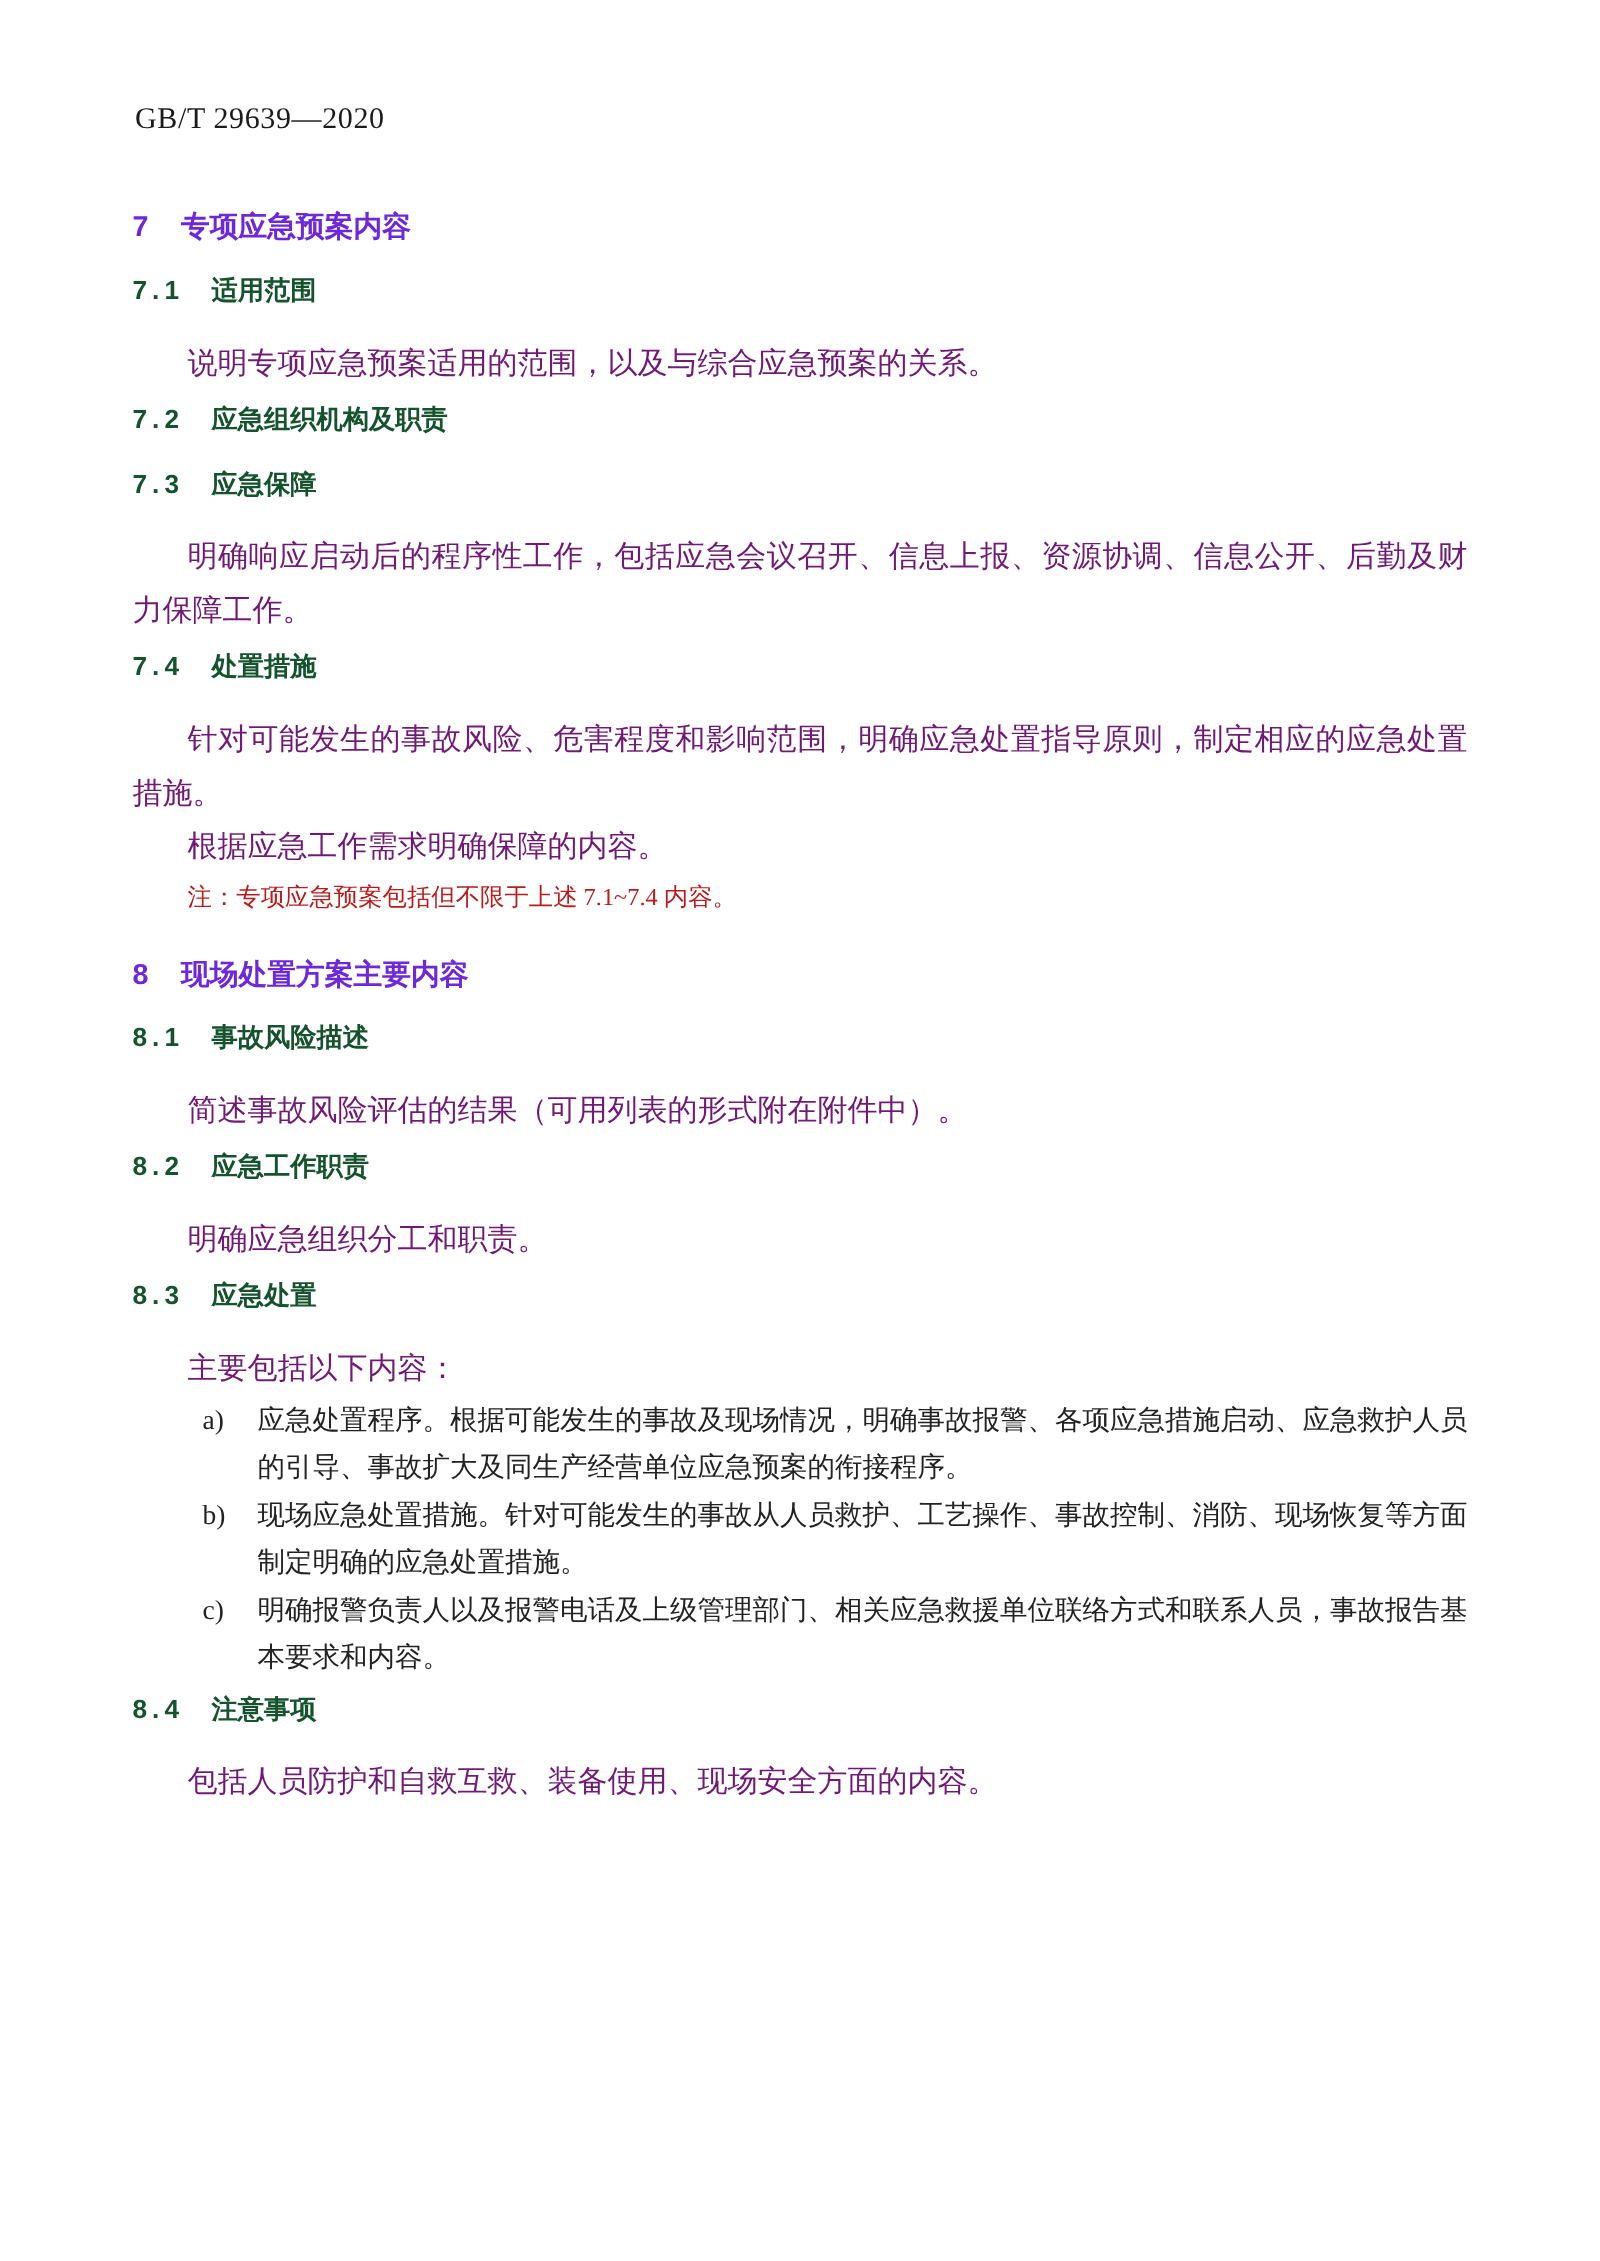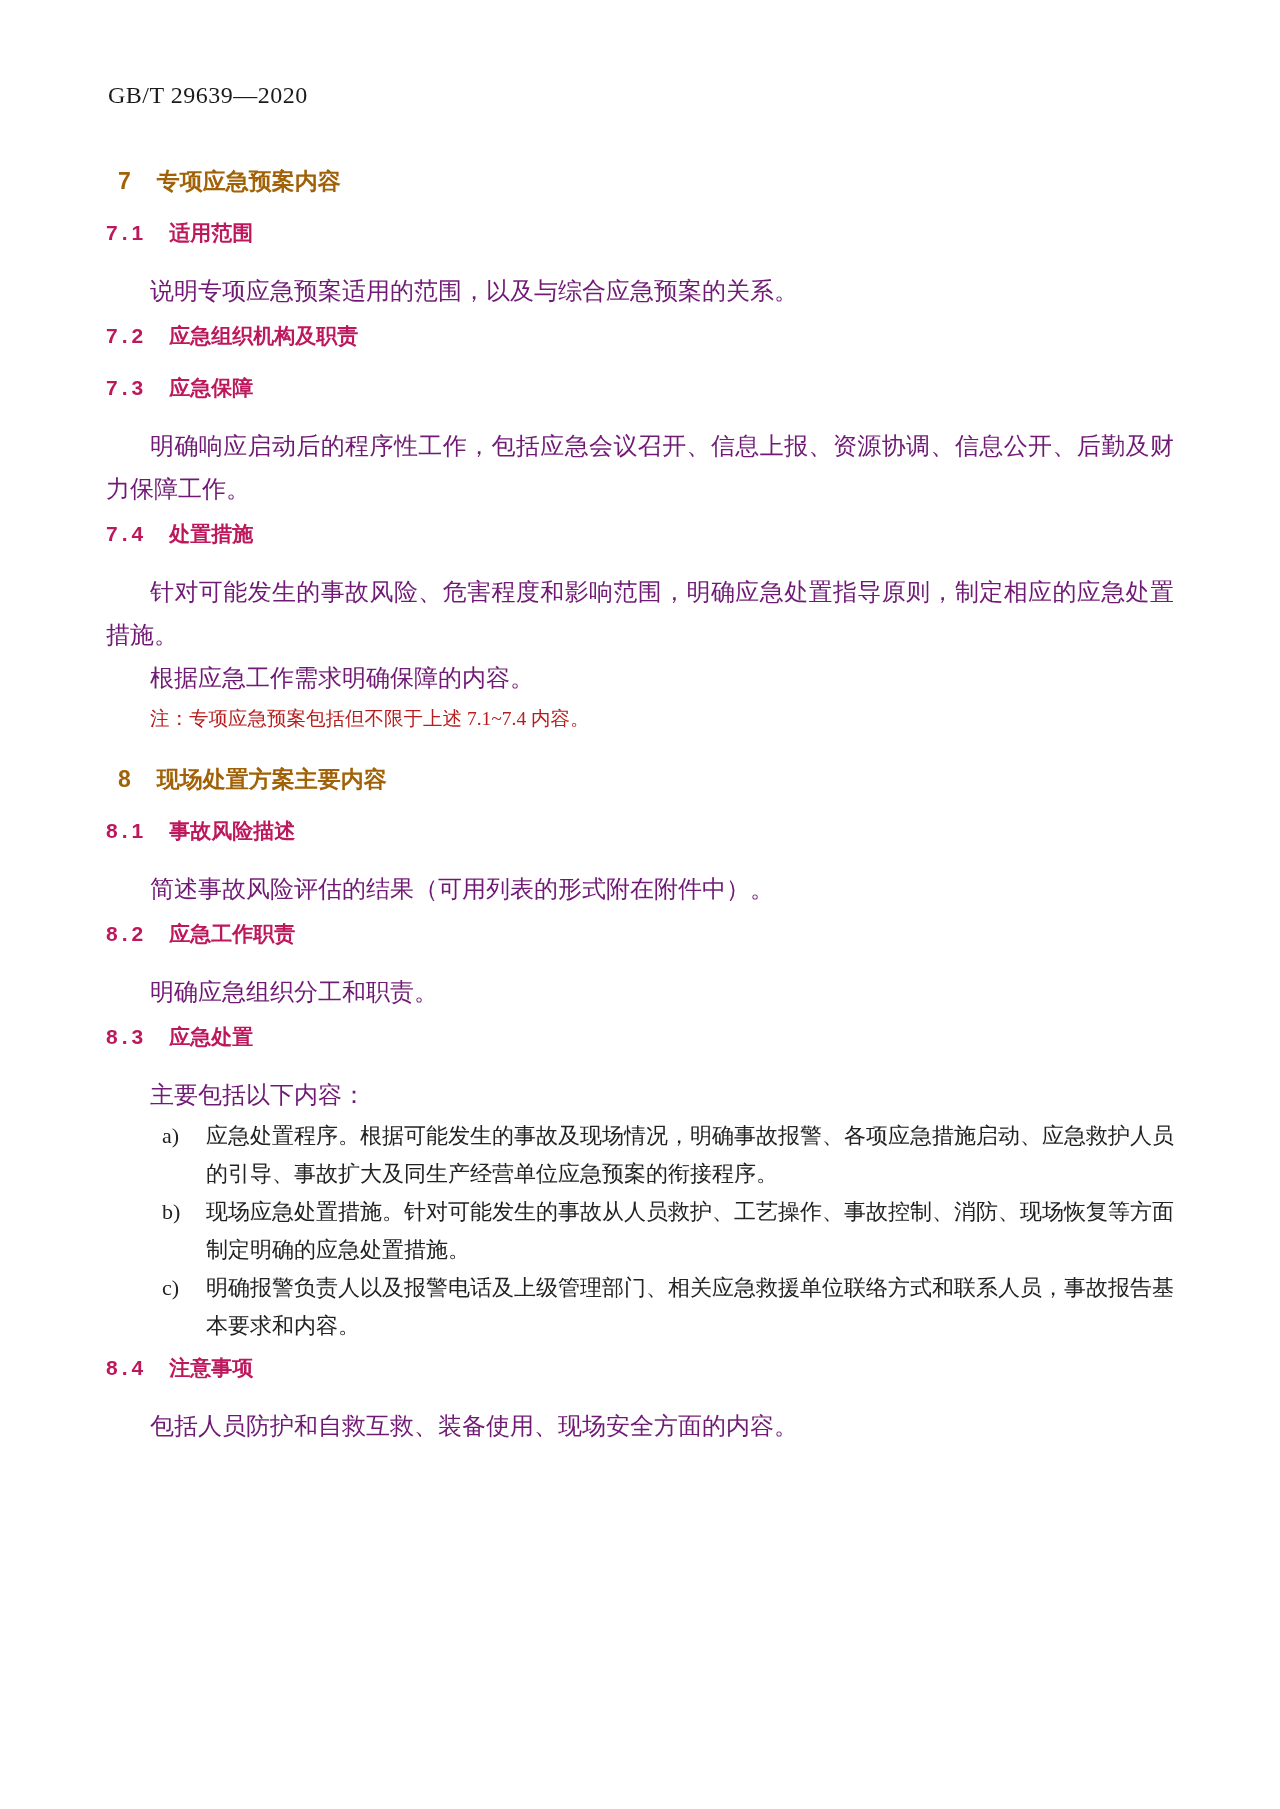--- a/index.html
+++ b/index.html
@@ -28,31 +28,31 @@
     left: 106px;
     width: 1068px;
     text-align: justify;
   }
   
   .h1 {
     font-family: "Liberation Sans", "DejaVu Sans", sans-serif;
     font-weight: 700;
     font-size: 23px;
     line-height: 30px;
-    color: #a16207;
-    margin: 26px 0 22px 12px;
+    color: #6d28d9;
+    margin: 26px 0 22px 0;
     text-align: left;
   }
   
   .h2 {
     font-family: "Liberation Sans", "DejaVu Sans", sans-serif;
     font-weight: 700;
     font-size: 21px;
     line-height: 30px;
-    color: #be185d;
+    color: #14532d;
     margin: 8px 0 22px 0;
     text-align: left;
   }
   .h1 .num, .h2 .num { letter-spacing: 4px; margin-right: 22px; }
   .para {
     font-size: 24px;
     line-height: 43px;
     margin: 0;
     text-indent: 44px;
     color: #701a75;

